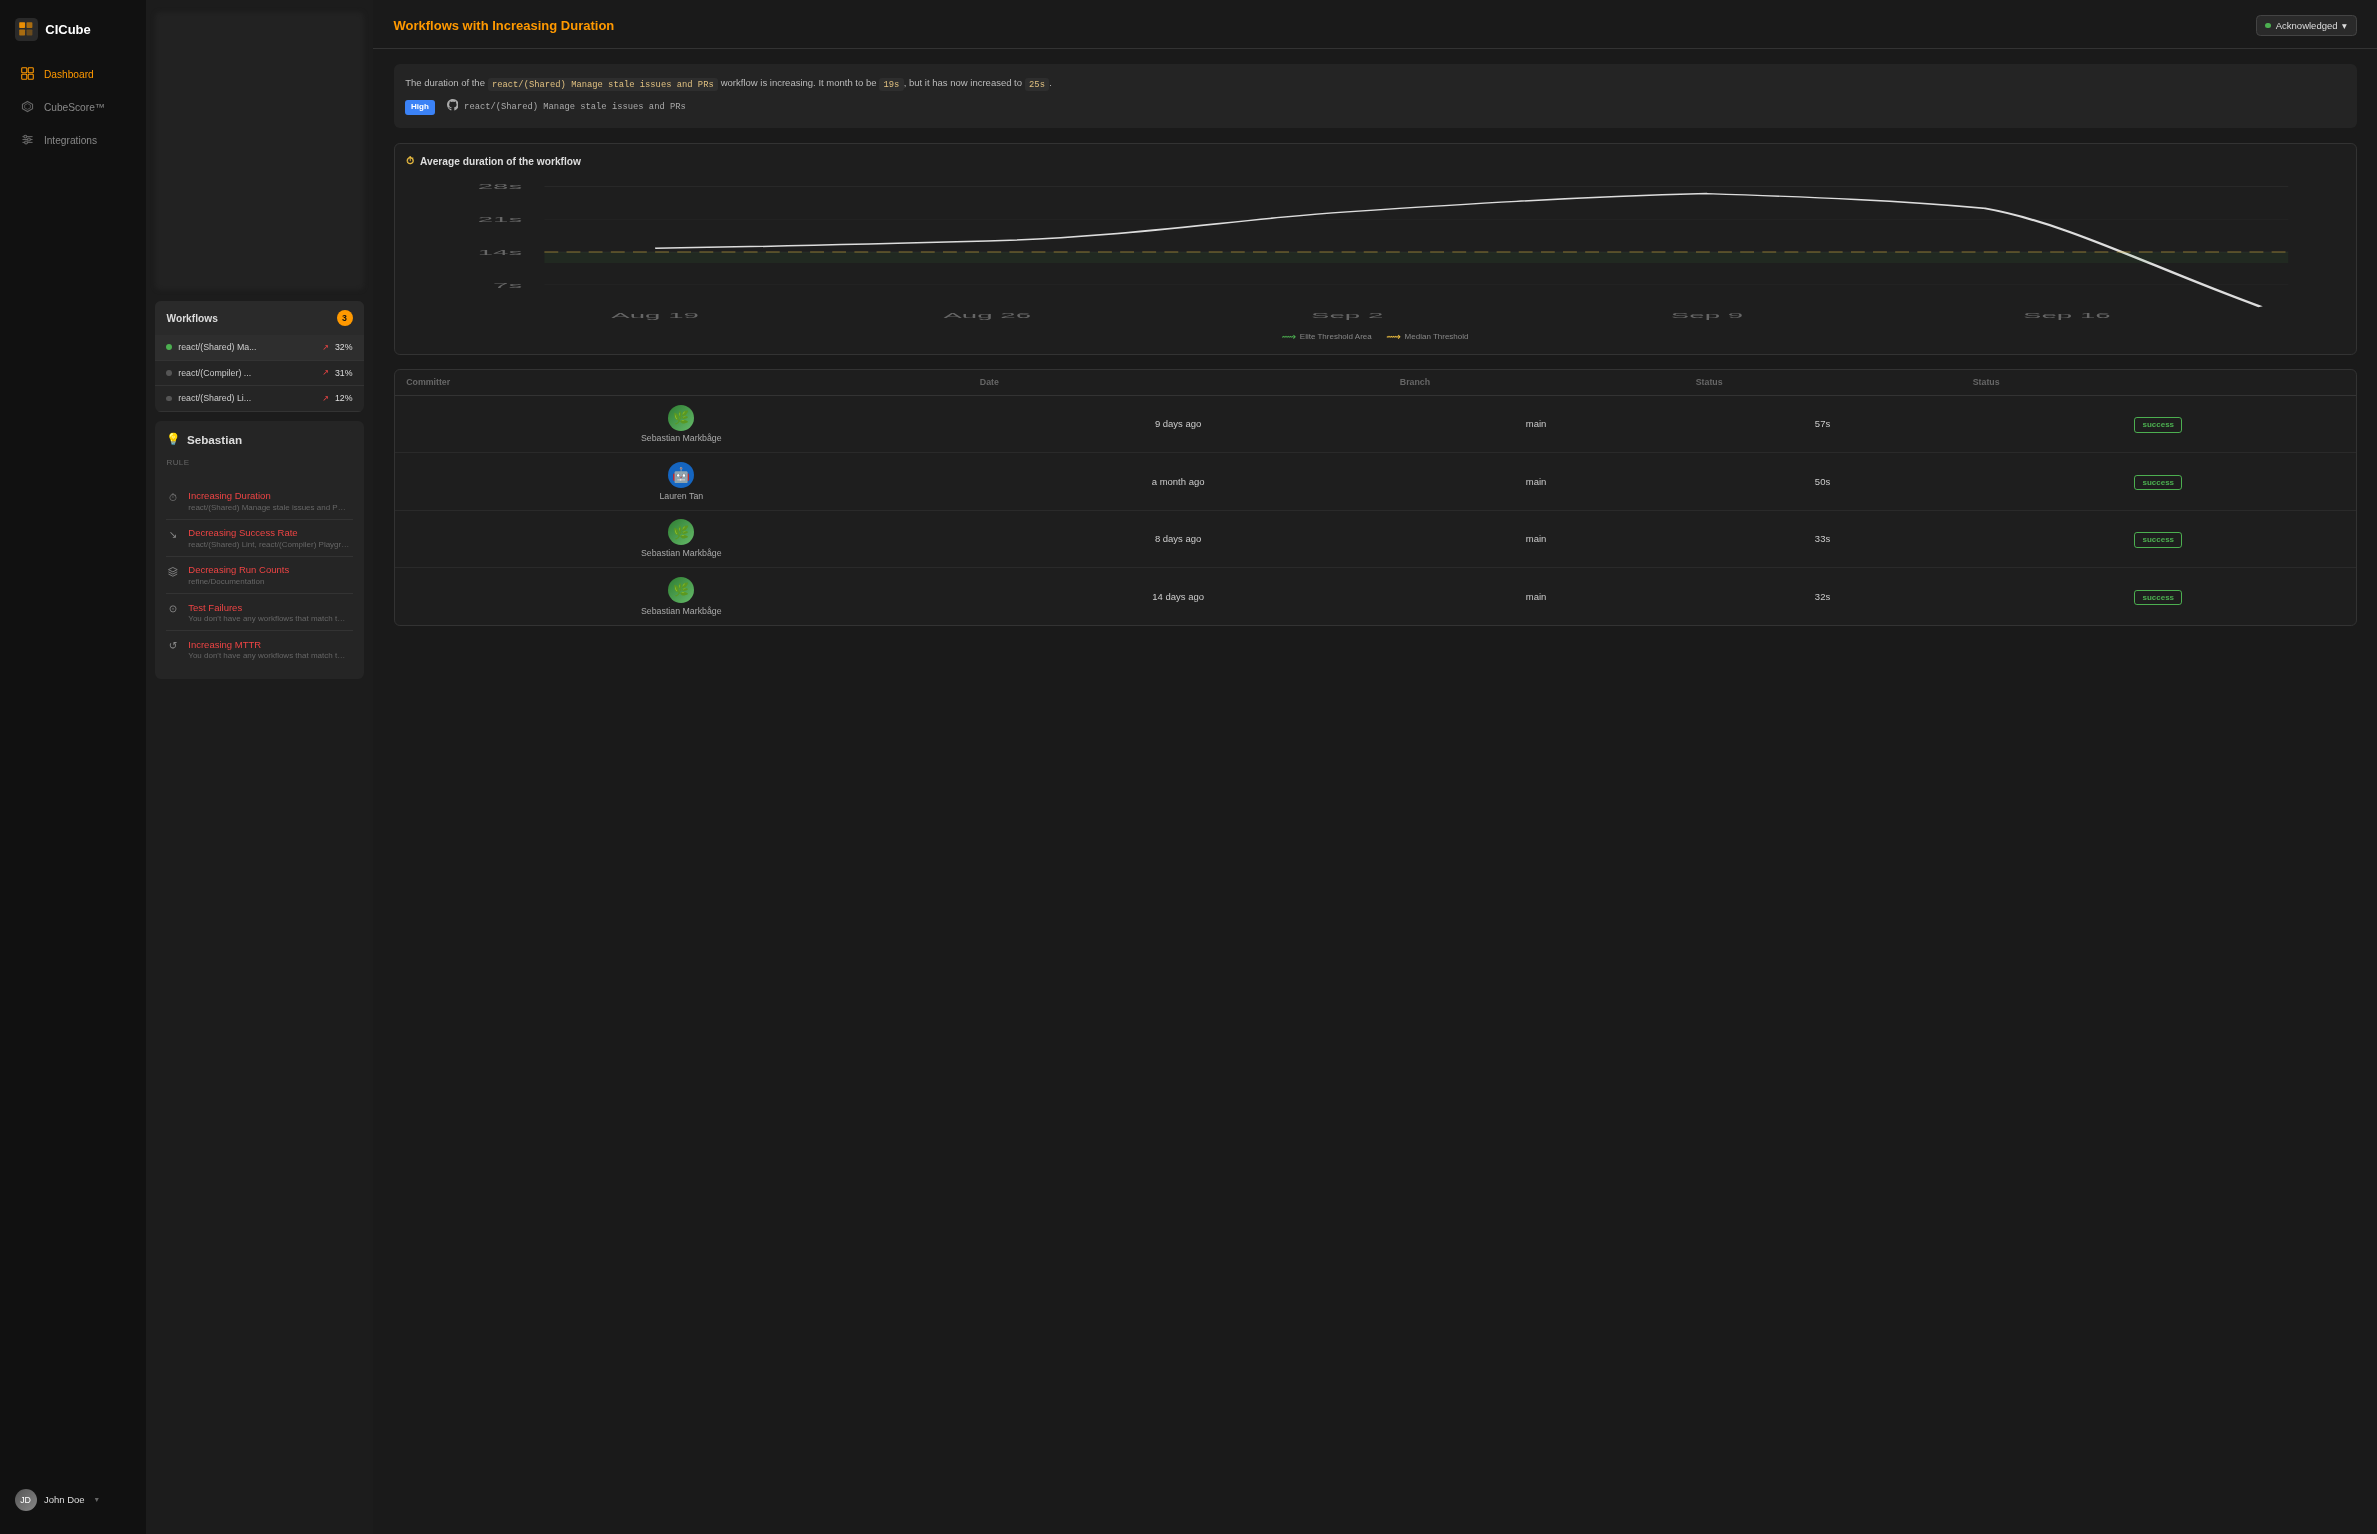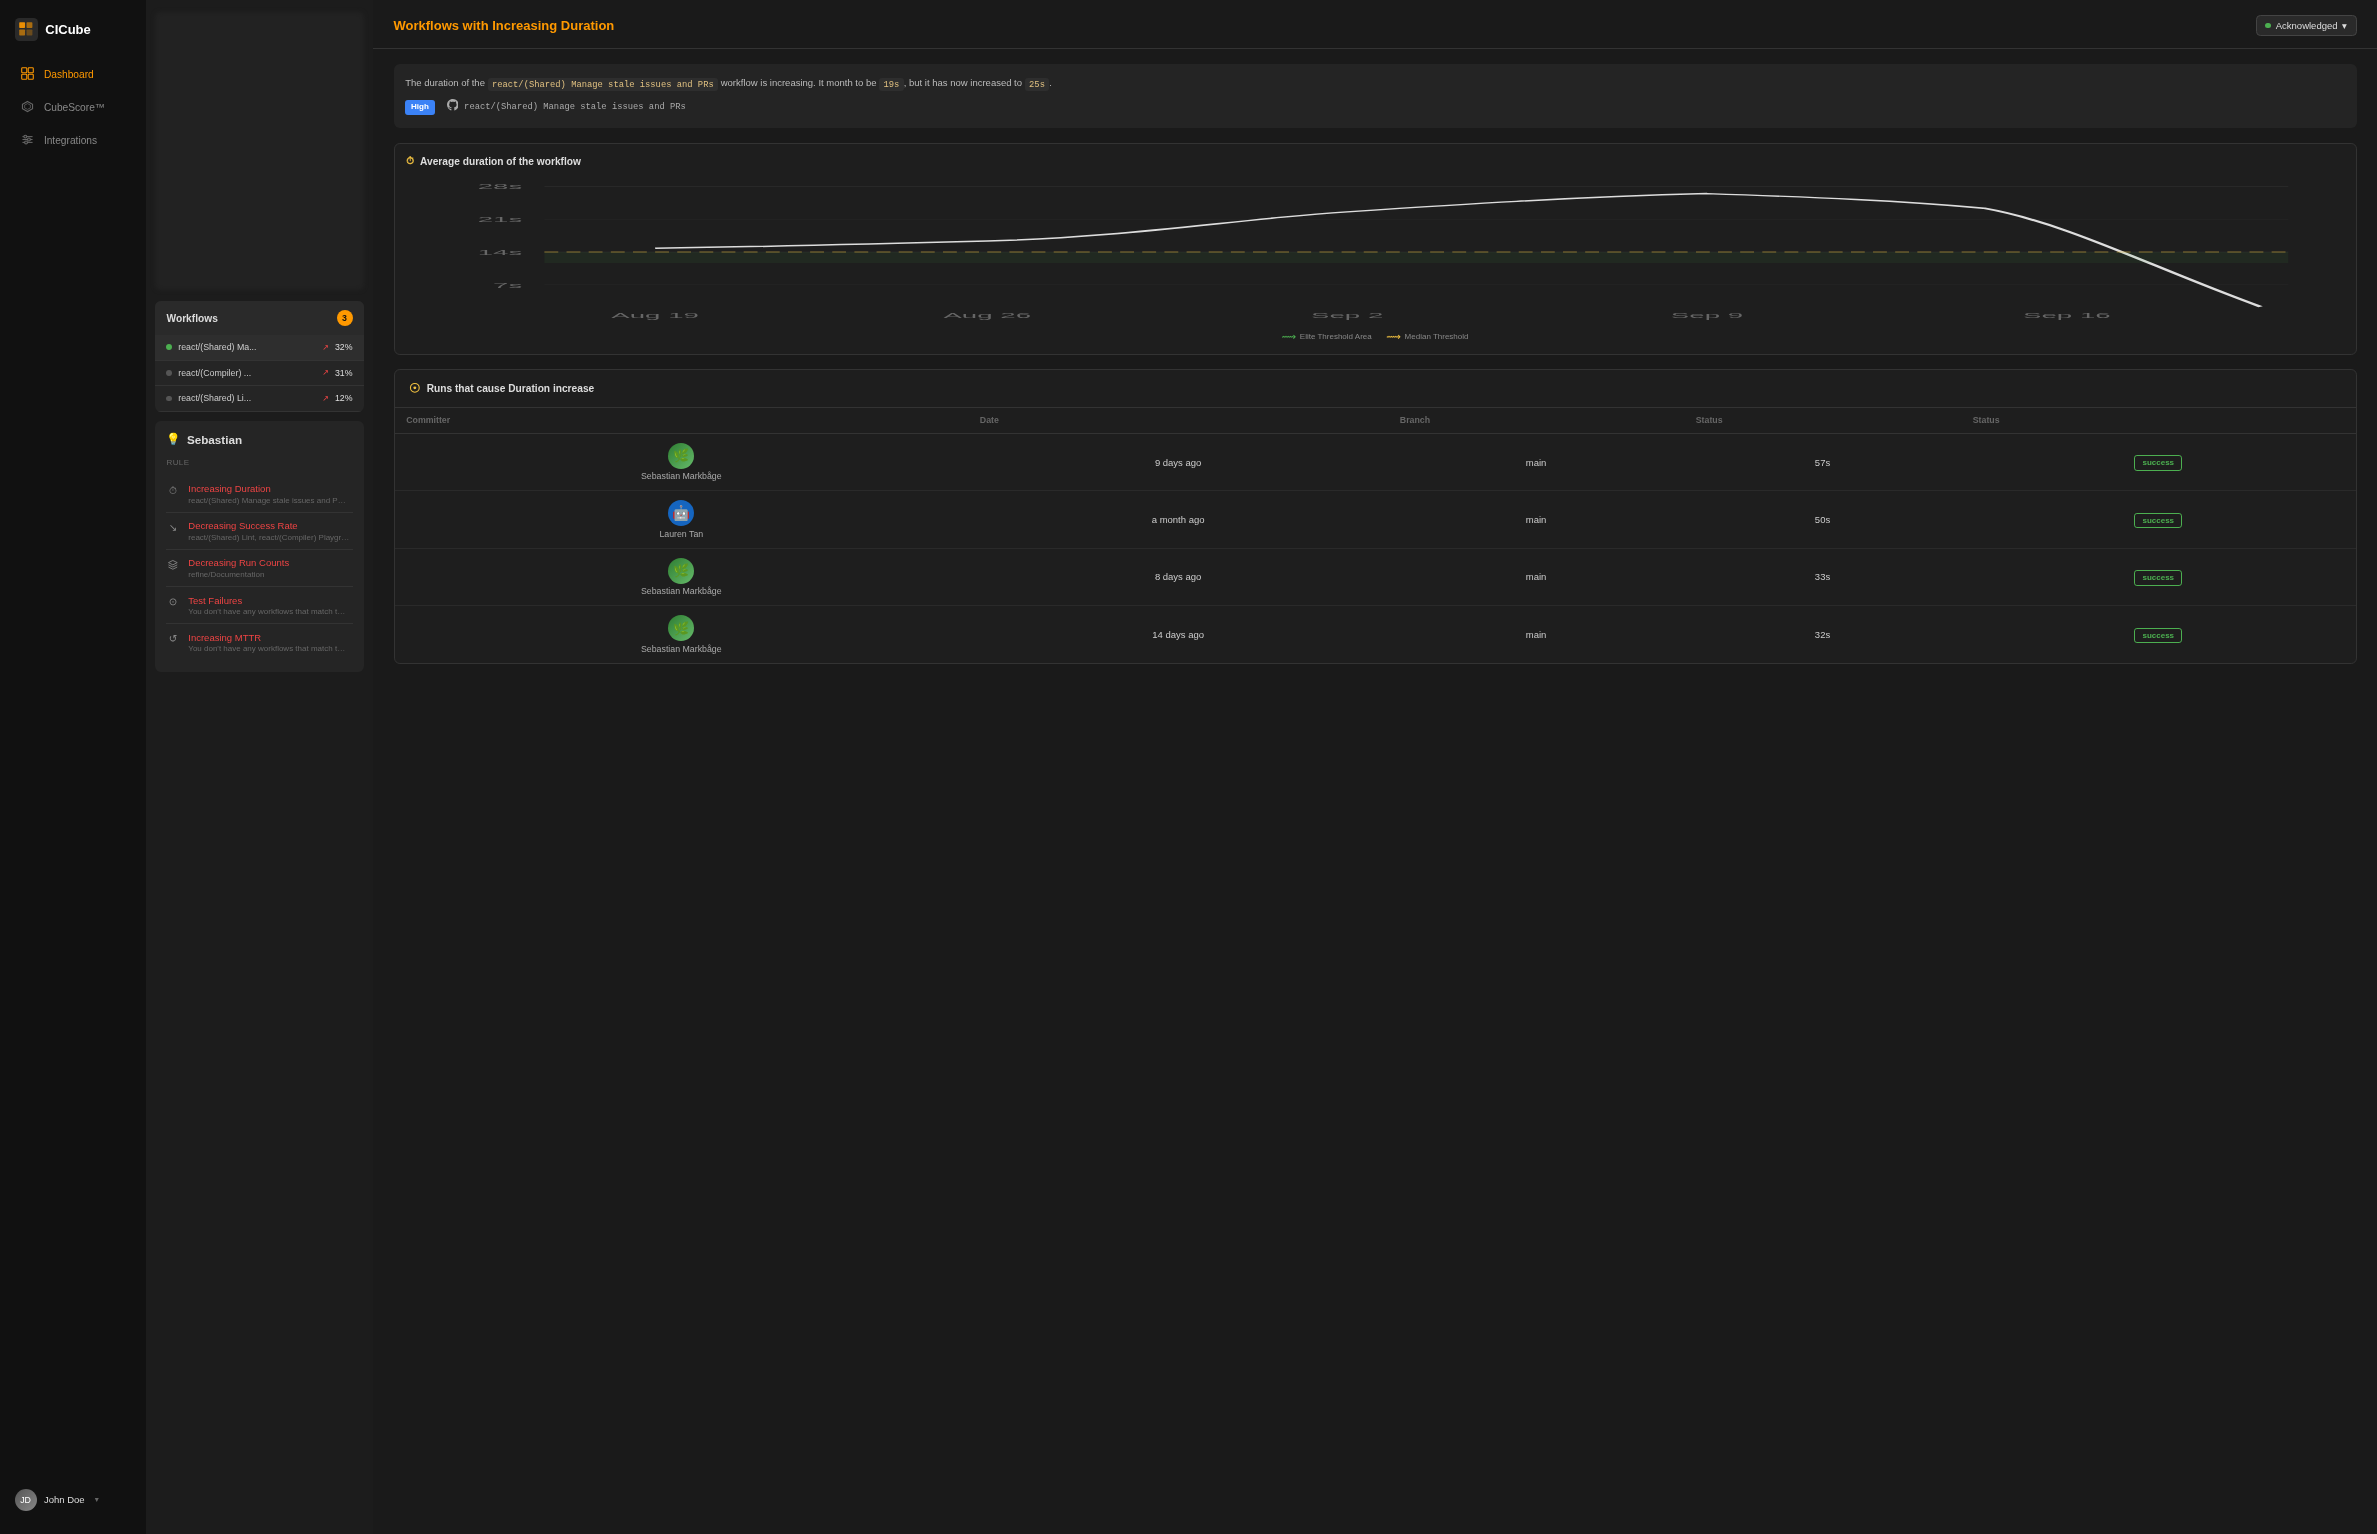--- a/index.html
+++ b/index.html
@@ -178,21 +178,21 @@
     }
     .insights-title {
       font-size: 11.7px;
       font-weight: 600;
       color: #ddd;
     }
     .insights-icon { color: #f0c040; font-size: 11.7px; }
     .rule-label {
       font-size: 8px;
       color: #666;
-      margin-bottom: 9px;
+      margin-bottom: 16px;
       text-transform: uppercase;
       letter-spacing: 0.4px;
     }
     .insight-item {
       display: flex;
       align-items: flex-start;
       gap: 8.8px;
       padding: 7.3px 0;
       border-bottom: 0.7px solid #333;
       cursor: pointer;
@@ -590,29 +590,20 @@
           <span>Elite Threshold Area</span>
         </div>
         <div class="legend-item">
           <span style="color:#f0c040; font-size:10.2px;">⟿</span>
           <span>Median Threshold</span>
         </div>
       </div>
     </div>
 
     <div class="runs-section">
-      <div class="runs-title">
-        <span class="runs-icon">
-          <svg width="11.7" height="11.7" viewBox="0 0 16 16" fill="none">
-            <circle cx="8" cy="8" r="6" stroke="#f0c040" stroke-width="1.5"></circle>
-            <circle cx="8" cy="8" r="2" fill="#f0c040"></circle>
-          </svg>
-        </span>
-        <span>Runs that cause Duration increase</span>
-      </div>
       <table>
         <thead>
           <tr>
             <th>Committer</th>
             <th>Date</th>
             <th>Branch</th>
             <th>Status</th>
             <th>Status</th>
           </tr>
         </thead>

